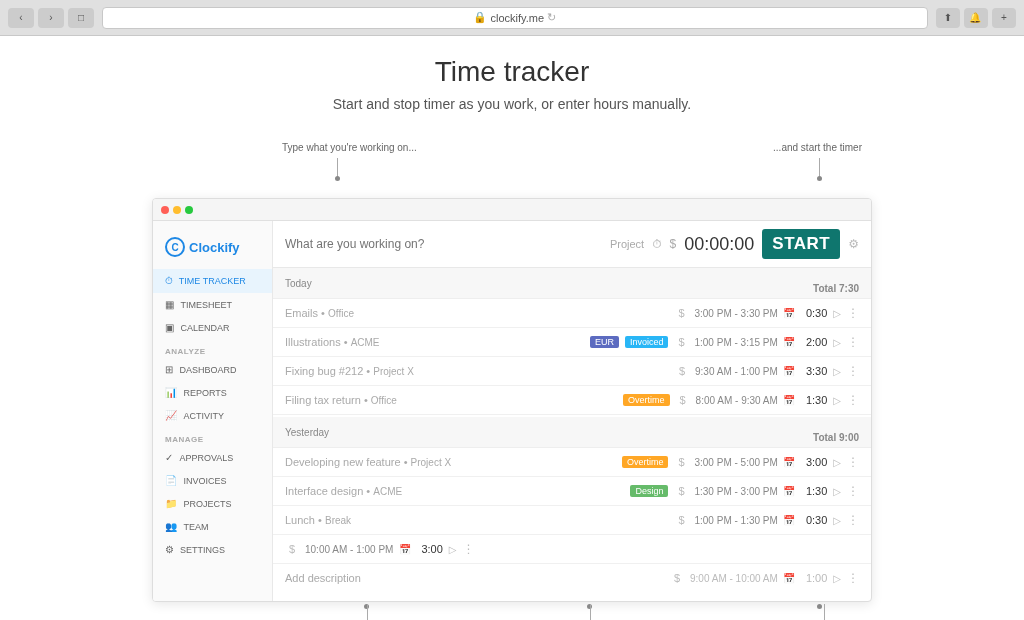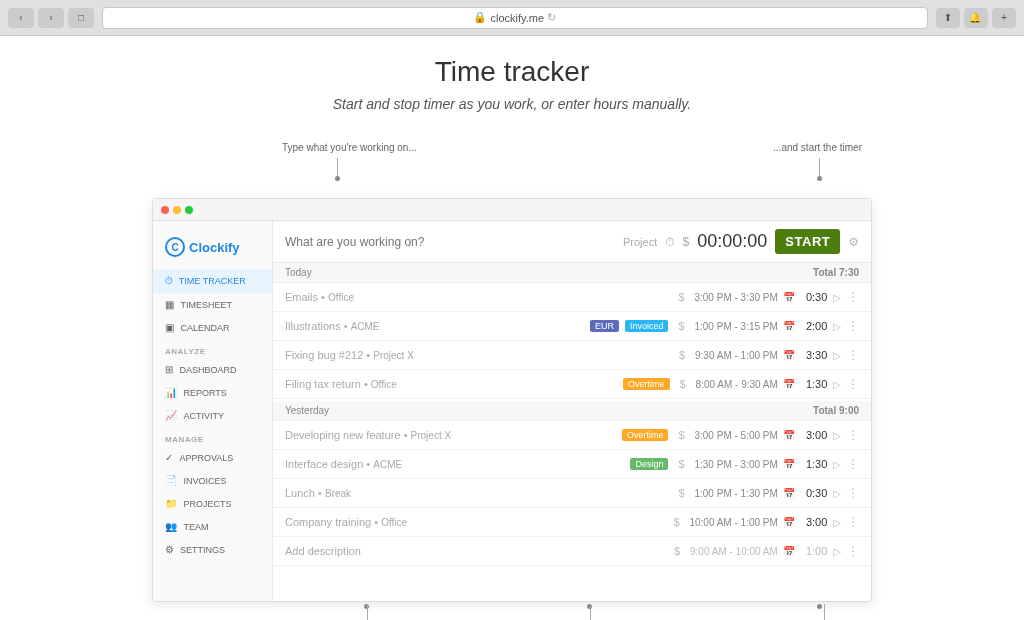--- a/index.html
+++ b/index.html
@@ -70,21 +70,20 @@
       font-weight: 400;
       color: #333;
       margin-bottom: 8px;
     }
 
     .page-subtitle {
       text-align: center;
       font-size: 14px;
       color: #555;
       margin-bottom: 30px;
-      font-style: italic;
     }
 
     
     .app-mockup-wrapper {
       position: relative;
       margin: 0 auto;
       width: 720px;
     }
 
     
@@ -197,26 +196,26 @@
       font-size: 11px;
       display: flex; align-items: center; gap: 2px; margin-left: 12px;
     }
     .timer-time {
       font-size: 18px;
       font-weight: 500;
       color: #333;
       font-variant-numeric: tabular-nums;
     }
     .start-btn {
-      background: #4d7c0f;
+      background: #0f766e;
       color: white;
       border: none;
       border-radius: 3px;
       padding: 5px 10px;
-      font-size: 13px;
+      font-size: 17px;
       font-weight: 600;
       cursor: pointer;
       letter-spacing: 0.5px;
     }
     .timer-settings-icon {
       color: #bbb;
       font-size: 12px;
     }
 
     
@@ -235,20 +234,21 @@
       align-items: center;
       padding: 4px 12px;
       background: #f7f7f7;
       font-size: 10px;
       color: #888;
       border-bottom: 1px solid #eee;
       gap: 40px;
     }
     .day-header-total {
       font-weight: 600;
+      margin-top: 11px;
     }
 
     .entry-row {
       display: flex;
       align-items: center;
       padding: 7px 12px;
       border-bottom: 1px solid #f0f0f0;
       gap: 6px;
       background: white;
     }
@@ -568,25 +568,20 @@
                 </div>
                 <span class="entry-billable-icon">$</span>
                 <span class="entry-time">1:00 PM - 1:30 PM</span>
                 <span class="entry-calendar-icon">📅</span>
                 <span class="entry-duration">0:30</span>
                 <span class="entry-play-icon">▷</span>
                 <span class="entry-more-icon">⋮</span>
               </div>
 
               <div class="entry-row">
-                <div class="entry-description">
-                  <span>Company training</span>
-                  <span> • </span>
-                  <span class="entry-project">Office</span>
-                </div>
                 <span class="entry-billable-icon">$</span>
                 <span class="entry-time">10:00 AM - 1:00 PM</span>
                 <span class="entry-calendar-icon">📅</span>
                 <span class="entry-duration">3:00</span>
                 <span class="entry-play-icon">▷</span>
                 <span class="entry-more-icon">⋮</span>
               </div>
 
               <div class="entry-row" style="color:#aaa">
                 <div class="entry-description" style="color:#bbb">

